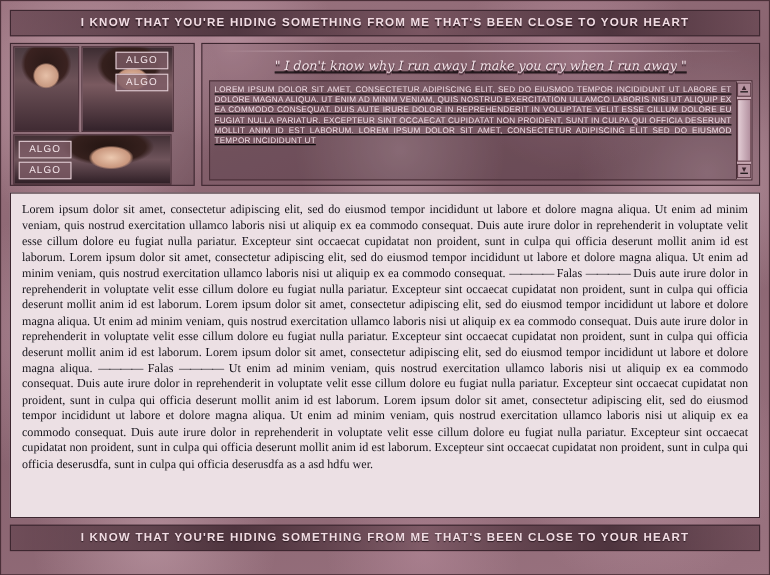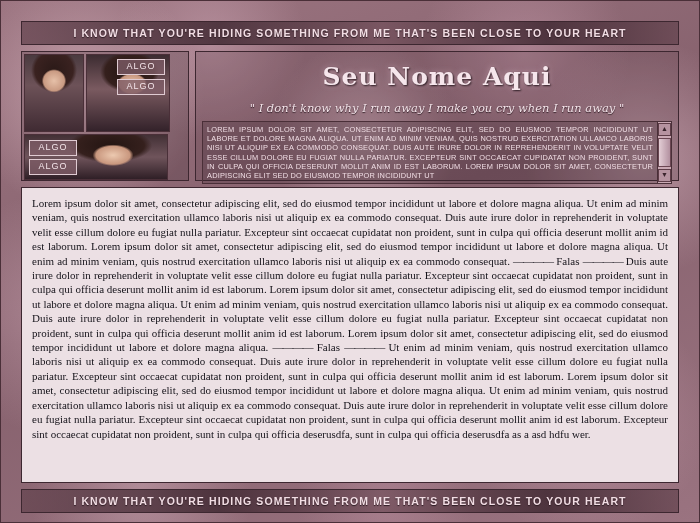--- a/index.html
+++ b/index.html
@@ -13,21 +13,21 @@
     background: #8d6b76;
     overflow: hidden;
   }
 
   
   .page {
     position: relative;
     width: 700px;
     height: 523px;
     box-sizing: border-box;
-    padding: 20px;
+    padding: 8px;
     background-color: #8b6872;
     background-image:
       radial-gradient(circle at 12% 18%, rgba(235,200,210,0.55) 0%, rgba(150,105,120,0.0) 16%),
       radial-gradient(circle at 30% 8%,  rgba(215,175,190,0.45) 0%, rgba(150,105,120,0.0) 14%),
       radial-gradient(circle at 52% 26%, rgba(240,210,220,0.40) 0%, rgba(150,105,120,0.0) 18%),
       radial-gradient(circle at 75% 10%, rgba(205,160,178,0.45) 0%, rgba(150,105,120,0.0) 15%),
       radial-gradient(circle at 92% 30%, rgba(235,200,212,0.45) 0%, rgba(150,105,120,0.0) 16%),
       radial-gradient(circle at 8%  60%, rgba(225,185,200,0.40) 0%, rgba(150,105,120,0.0) 17%),
       radial-gradient(circle at 36% 72%, rgba(200,155,172,0.40) 0%, rgba(150,105,120,0.0) 15%),
       radial-gradient(circle at 62% 58%, rgba(238,205,216,0.38) 0%, rgba(150,105,120,0.0) 16%),
@@ -58,20 +58,21 @@
     overflow: hidden;
     white-space: nowrap;
   }
   .banner.bottom { margin-top: 6px; }
 
   
   .header-row {
     display: flex;
     margin-top: 6px;
     height: 130px;
+    text-decoration: underline;
   }
 
   .left-panel {
     width: 168px;
     box-sizing: border-box;
     border: 1px solid #3d2730;
     background: rgba(60,38,47,0.25);
     position: relative;
     display: flex;
     flex-wrap: wrap;
@@ -267,21 +268,20 @@
       <div class="photo photo-c">
         <div class="portrait c"></div>
         <div class="algo-stack-bottom">
           <div class="algo-btn">ALGO</div>
           <div class="algo-btn">ALGO</div>
         </div>
       </div>
     </div>
 
     <div class="right-panel">
-      <div class="site-title">Seu Nome Aqui</div>
       <div class="title-rule"></div>
       <div class="tagline">" I don't know why I run away I make you cry when I run away "</div>
 
       <div class="scroll-box">
         <div class="scroll-text">LOREM IPSUM DOLOR SIT AMET, CONSECTETUR ADIPISCING ELIT, SED DO EIUSMOD TEMPOR INCIDIDUNT UT LABORE ET DOLORE MAGNA ALIQUA. UT ENIM AD MINIM VENIAM, QUIS NOSTRUD EXERCITATION ULLAMCO LABORIS NISI UT ALIQUIP EX EA COMMODO CONSEQUAT. DUIS AUTE IRURE DOLOR IN REPREHENDERIT IN VOLUPTATE VELIT ESSE CILLUM DOLORE EU FUGIAT NULLA PARIATUR. EXCEPTEUR SINT OCCAECAT CUPIDATAT NON PROIDENT, SUNT IN CULPA QUI OFFICIA DESERUNT MOLLIT ANIM ID EST LABORUM. LOREM IPSUM DOLOR SIT AMET, CONSECTETUR ADIPISCING ELIT SED DO EIUSMOD TEMPOR INCIDIDUNT UT</div>
         <div class="scrollbar">
           <div class="sb-arrow">▲</div>
           <div class="sb-thumb"></div>
           <div class="sb-arrow">▼</div>
         </div>

